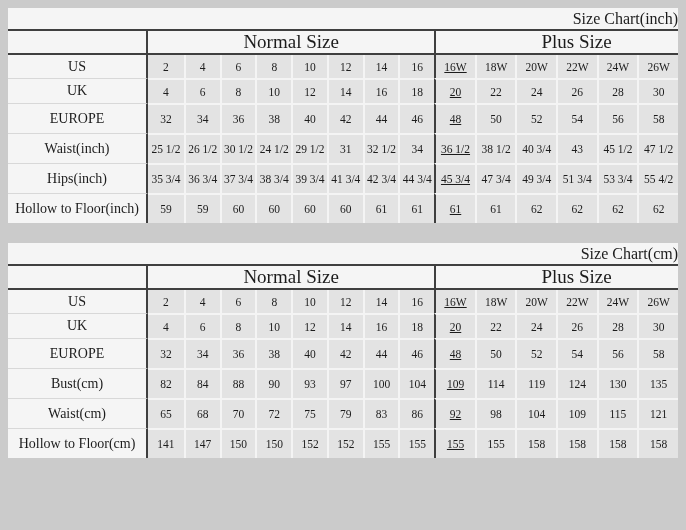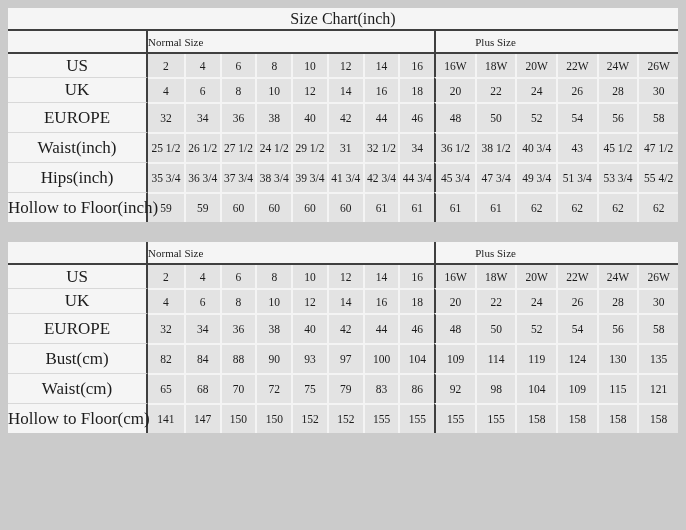--- a/index.html
+++ b/index.html
@@ -14,41 +14,41 @@
   }
   #charts{padding:8px 8px 0 8px;}
   table.size-table{
     border-collapse:separate;border-spacing:0;table-layout:fixed;
     width:670px;margin:0 0 20px 0;
   }
   col.col-label{width:140px;}
   col.col-n{width:35.75px;}
   col.col-p{width:40.6px;}
   tr.title-row td{
-    background:var(--label-bg);text-align:center;font-size:16px;
+    background:var(--label-bg);text-align:right;font-size:16px;
     height:21px;border-bottom:2px solid var(--rule);padding:0;
   }
   tr.group-row td{
-    background:var(--label-bg);font-size:11px;
+    background:var(--label-bg);text-align:center;font-size:19px;
     height:21px;border-bottom:2px solid var(--rule);padding:0;
   }
   tr.group-row td.blank{border-right:2px solid var(--rule);}
   tr.group-row td.gh-plus{border-left:2px solid var(--rule);padding-left:39px;}
   td.label{
-    background:var(--label-bg);text-align:center;font-size:17px;
+    background:var(--label-bg);text-align:center;font-size:14px;
     border-right:2px solid var(--rule);border-top:1px solid var(--label-sep);
     padding:0;white-space:nowrap;
   }
   td.data{
     background:var(--cell-bg);text-align:center;font-size:11.5px;
     border-left:2px solid var(--grid);border-top:2px solid var(--grid);
     padding:0;white-space:nowrap;overflow:hidden;
   }
   td.data.first{border-left:none;}
-  td.data.plus-first{border-left:2px solid var(--rule);}
+  td.data.plus-first{border-left:2px solid var(--rule);text-decoration:underline;}
   tr.first-data td{border-top:none;}
   tr.data-row td{height:28px;}
   tr.data-row.short td{height:23px;}
 </style>
 </head>
 <body>
 
 <div id="charts">
     <table class="size-table">
       <colgroup>
@@ -125,21 +125,21 @@
           <td class="data">50</td>
           <td class="data">52</td>
           <td class="data">54</td>
           <td class="data">56</td>
           <td class="data">58</td>
         </tr>
         <tr class="data-row">
           <td class="label">Waist(inch)</td>
           <td class="data first">25 1/2</td>
           <td class="data">26 1/2</td>
-          <td class="data">27 1/2</td>
+          <td class="data">30 1/2</td>
           <td class="data">24 1/2</td>
           <td class="data">29 1/2</td>
           <td class="data">31</td>
           <td class="data">32 1/2</td>
           <td class="data">34</td>
           <td class="data plus-first">36 1/2</td>
           <td class="data">38 1/2</td>
           <td class="data">40 3/4</td>
           <td class="data">43</td>
           <td class="data">45 1/2</td>
@@ -193,20 +193,23 @@
         <col class="col-n">
         <col class="col-n">
         <col class="col-p">
         <col class="col-p">
         <col class="col-p">
         <col class="col-p">
         <col class="col-p">
         <col class="col-p">
       </colgroup>
       <tbody>
+        <tr class="title-row">
+          <td colspan="15">Size Chart(cm)</td>
+        </tr>
         <tr class="group-row">
           <td colspan="1" class="blank"></td>
           <td colspan="8" class="gh gh-normal">Normal Size</td>
           <td colspan="6" class="gh gh-plus">Plus Size</td>
         </tr>
         <tr class="data-row short first-data">
           <td class="label">US</td>
           <td class="data first">2</td>
           <td class="data">4</td>
           <td class="data">6</td>

